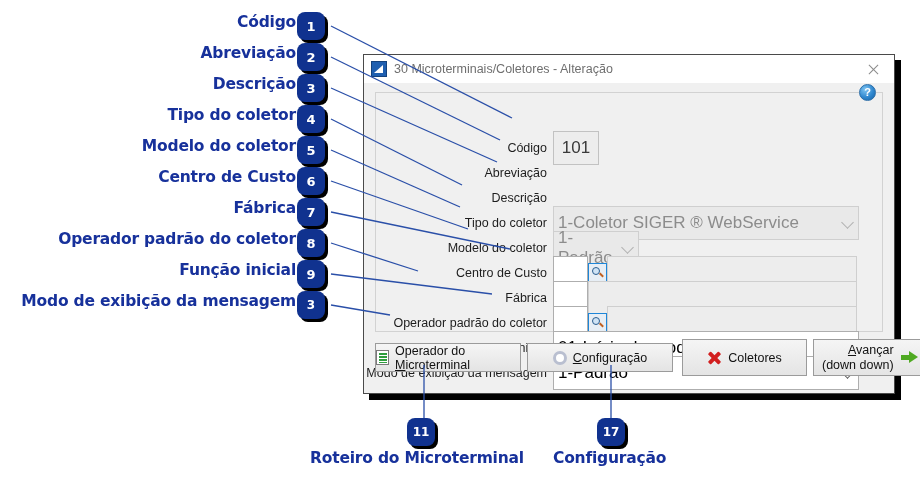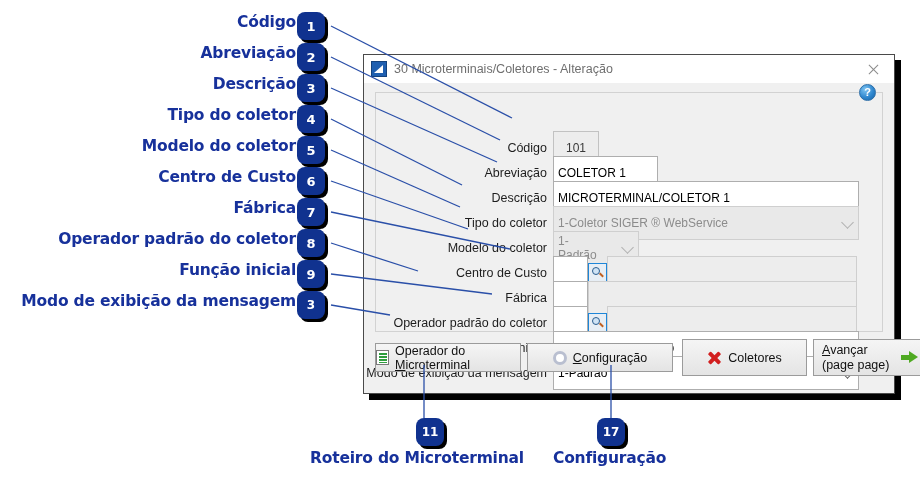--- a/index.html
+++ b/index.html
@@ -164,21 +164,21 @@
     padding-right: 6px;
     font-size: 12.5px;
     color: #1d1d1d;
     font-family: "Liberation Sans", sans-serif;
     box-sizing: border-box;
     flex: 0 0 auto;
   }
   .ctl {
     box-sizing: border-box;
     height: 34px;
-    font-size: 12px;
+    font-size: 17px;
     font-family: "Liberation Sans", sans-serif;
     display: flex;
     align-items: center;
     padding-left: 4px;
   }
   .txt {
     background: #ffffff;
     border: 1px solid #aeaeae;
     color: #000000;
   }
@@ -312,21 +312,21 @@
     position: absolute;
     left: 8px; top: 0;
     width: 0; height: 0;
     border-top: 6.5px solid transparent;
     border-bottom: 6.5px solid transparent;
     border-left: 9px solid #4faa22;
   }
   .two-line {
     display: flex;
     flex-direction: column;
-    align-items: flex-start;
+    align-items: flex-end;
     line-height: 1.15;
   }
   .u { text-decoration: underline; }
 </style>
 </head>
 <body>
 
 <div id="dialog">
 
   <div id="titlebar">
@@ -341,26 +341,24 @@
       <div id="help-icon">?</div>
     </div>
 
     <div class="row" style="top:54px;">
       <div class="f-label">Código</div>
       <div class="ctl txt ro" style="width:46px;">101</div>
     </div>
 
     <div class="row" style="top:79px;">
       <div class="f-label">Abreviação</div>
-      <div class="ctl txt" style="width:105px;">COLETOR 1</div>
     </div>
 
     <div class="row" style="top:104px;">
       <div class="f-label">Descrição</div>
-      <div class="ctl txt" style="width:306px;">MICROTERMINAL/COLETOR 1</div>
     </div>
 
     <div class="row" style="top:129px;">
       <div class="f-label">Tipo do coletor</div>
       <div class="ctl combo disabled" style="width:306px;">
         <span>1-Coletor SIGER ® WebService</span>
         <span class="chev"></span>
       </div>
     </div>
 
@@ -423,21 +421,21 @@
     </div>
 
     <div class="btn" style="left:318px; top:256px; width:125px; height:37px;">
       <span class="ico x-ico"></span>
       <span>Coletores</span>
     </div>
 
     <div class="btn" style="left:449px; top:256px; width:114px; height:37px; justify-content:space-between; padding:0 8px;">
       <span class="two-line">
         <span><span class="u">A</span><span>vançar</span></span>
-        <span>(page page)</span>
+        <span>(down down)</span>
       </span>
       <span class="ico arrow-ico"></span>
     </div>
 
   </div>
 </div>
 
 <div id="annotations">
 
   <svg class="leader" width="920" height="488" style="left:0; top:0;">
@@ -472,19 +470,19 @@
   <div class="ann-badge" style="left:297px; top:43px;">2</div>
   <div class="ann-badge" style="left:297px; top:74px;">3</div>
   <div class="ann-badge" style="left:297px; top:105px;">4</div>
   <div class="ann-badge" style="left:297px; top:136px;">5</div>
   <div class="ann-badge" style="left:297px; top:167px;">6</div>
   <div class="ann-badge" style="left:297px; top:198px;">7</div>
   <div class="ann-badge" style="left:297px; top:229px;">8</div>
   <div class="ann-badge" style="left:297px; top:260px;">9</div>
   <div class="ann-badge wide" style="left:297px; top:291px;">3</div>
 
-  <div class="ann-badge wide" style="left:416px; top:418px;">11</div>
+  <div class="ann-badge wide" style="left:407px; top:418px;">11</div>
   <div class="ann-badge wide" style="left:597px; top:418px;">17</div>
 
   <div class="ann-label" style="top: 451px; left: 310px; right: auto;">Roteiro do Microterminal</div>
   <div class="ann-label" style="top: 451px; left: 553px; right: auto;">Configuração</div>
 
 </div>
 
 </body></html>

